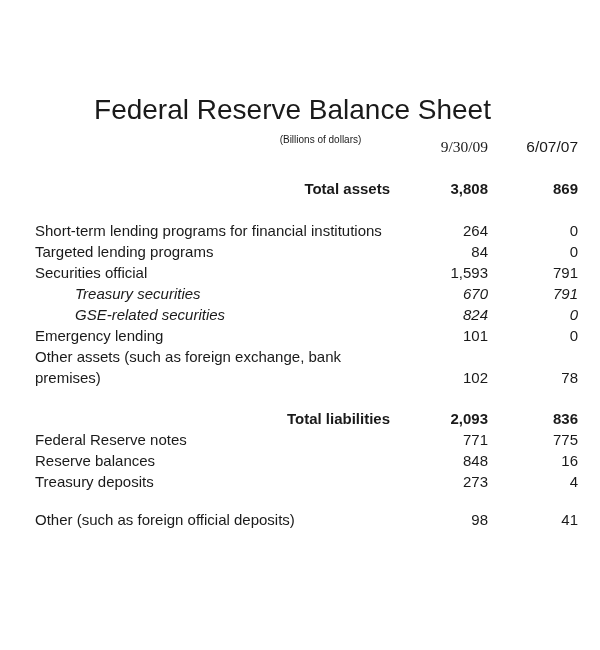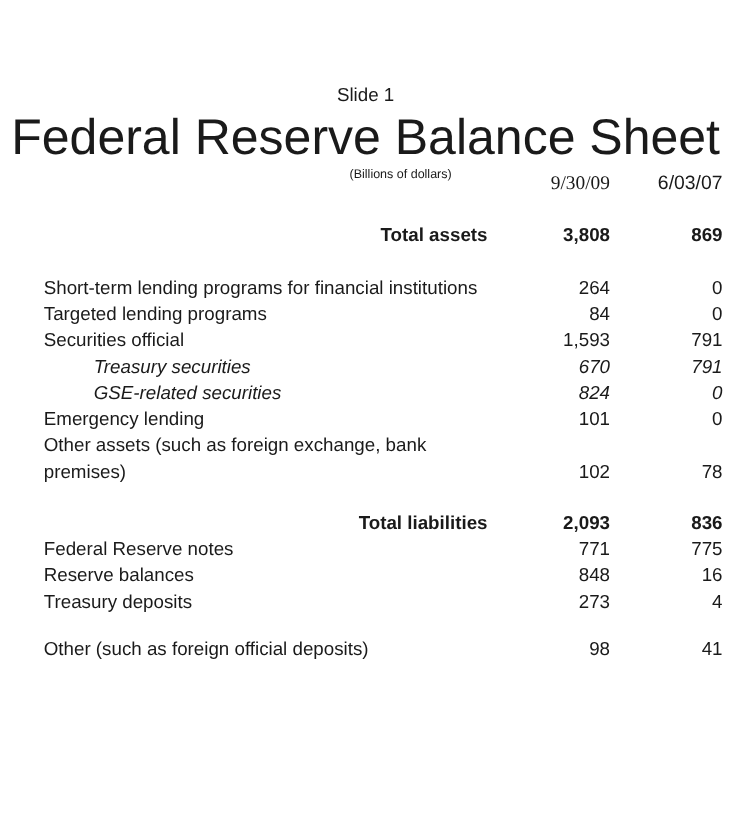--- a/index.html
+++ b/index.html
@@ -25,21 +25,21 @@
     font-size: 15px;
     line-height: 20px;
   }
   .title {
     position: absolute;
     top: 92px;
     left: 0;
     width: 585px;
     margin: 0;
     text-align: center;
-    font-size: 40px;
+    font-size: 28px;
     font-weight: 400;
     line-height: 36px;
   }
   .subtitle {
     position: absolute;
     top: 131px;
     left: 0;
     width: 585px;
     text-align: center;
     font-size: 10px;
@@ -80,25 +80,24 @@
 
   tr.spacer td { line-height: normal; }
   tr.spacer-large td  { height: 21px; }
   tr.spacer-medium td { height: 20px; }
   tr.spacer-small td  { height: 17px; }
 </style>
 </head>
 <body>
 
 <div class="page">
-  <div class="slide-label">Slide 1</div>
   <h1 class="title">Federal Reserve Balance Sheet</h1>
   <div class="subtitle">(Billions of dollars)</div>
   <div class="col-header c1">9/30/09</div>
-  <div class="col-header c2">6/03/07</div>
+  <div class="col-header c2">6/07/07</div>
 
   <table class="balance-table">
     <colgroup>
       <col style="width:375px">
       <col style="width:98px">
       <col style="width:90px">
     </colgroup>
     <tbody id="table-body">
         <tr class="total">
           <td class="label">Total assets</td>

